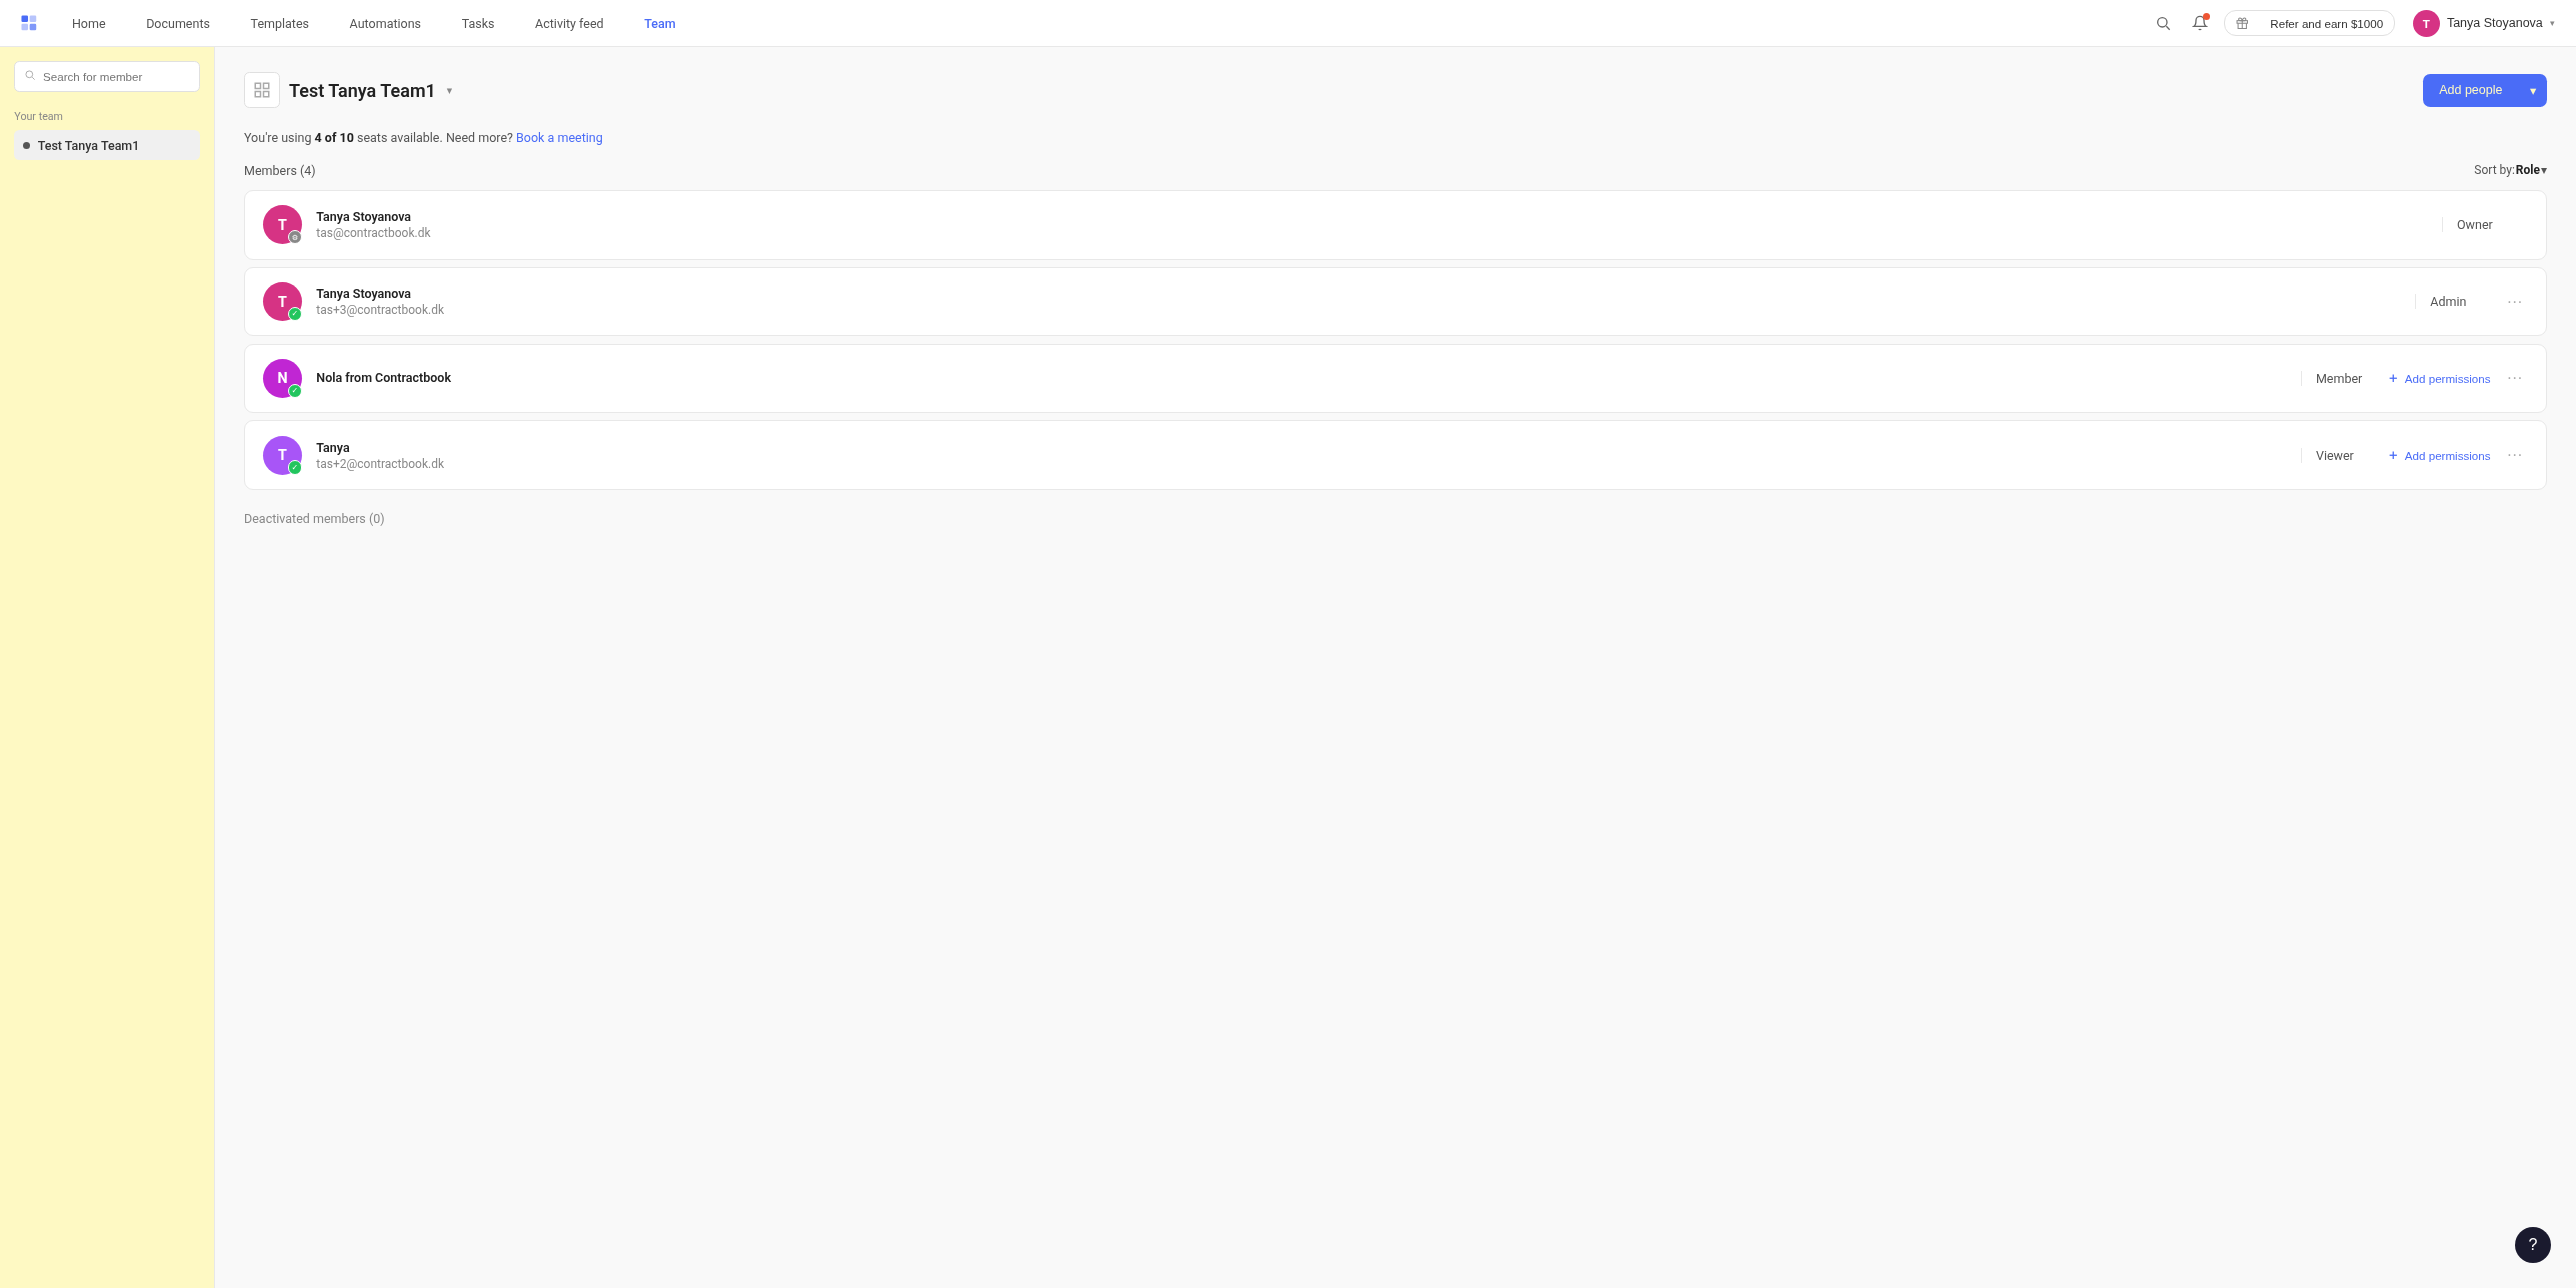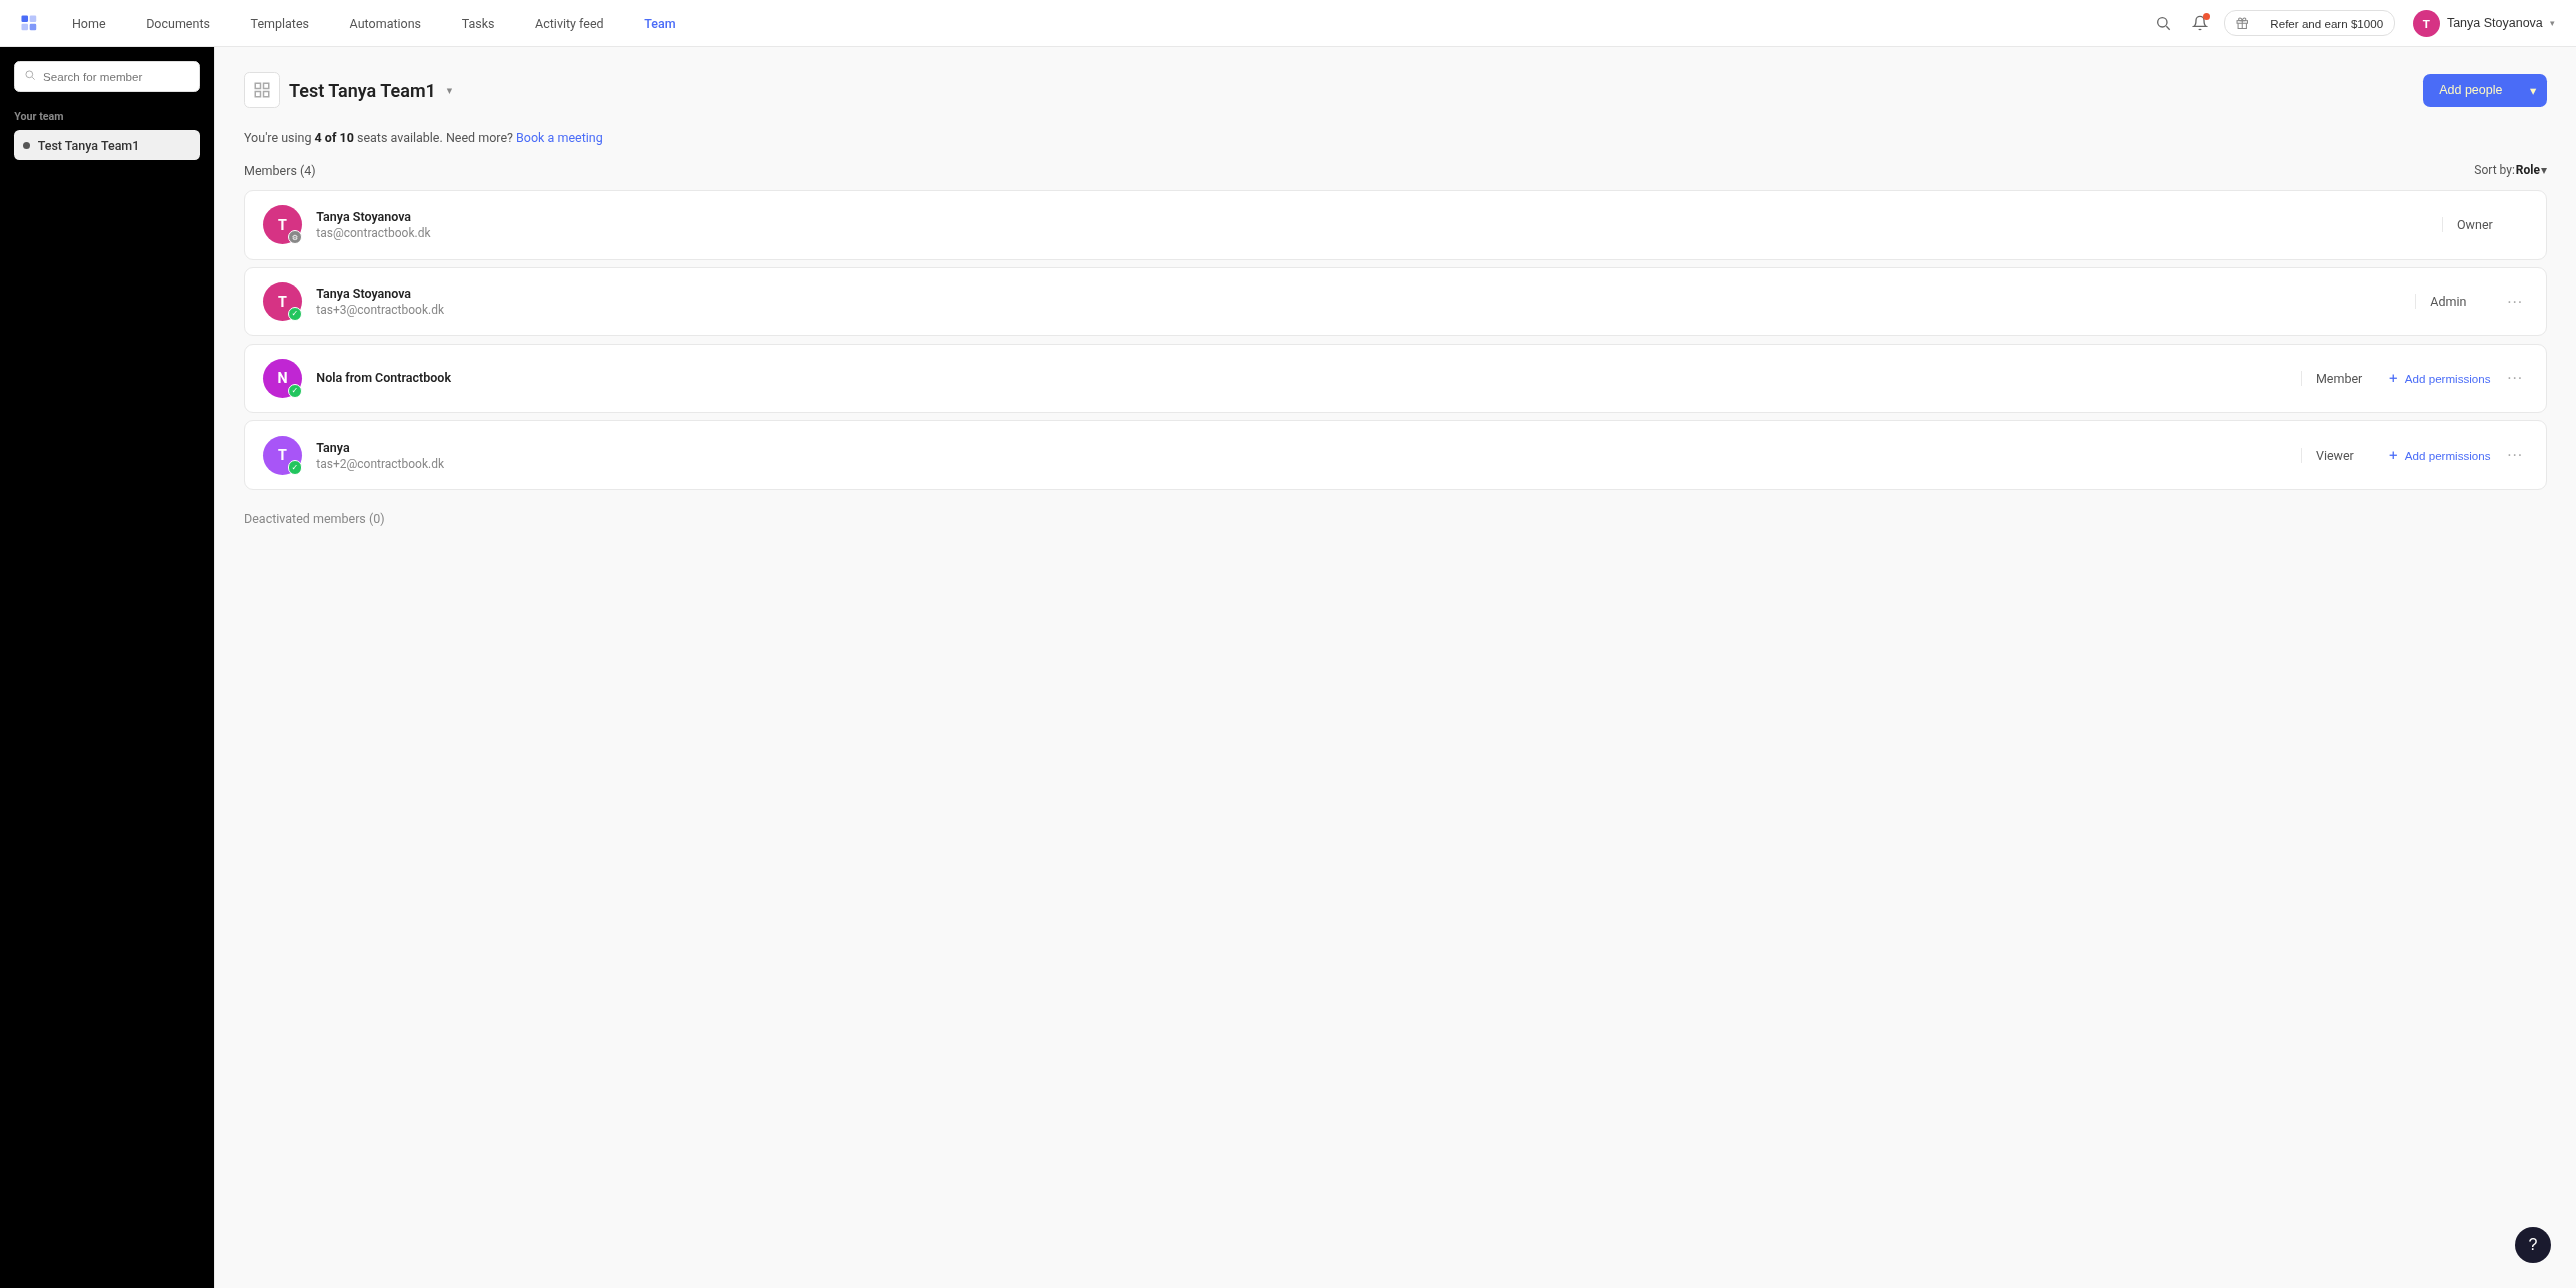--- a/index.html
+++ b/index.html
@@ -37,33 +37,33 @@
       color: #fff; font-weight: 600; font-size: 11.6px;
     }
     .user-name { font-size: 12.5px; color: #333; }
     .chevron-icon { color: #888; font-size: 9px; }
 
     
     .layout { display: flex; margin-top: 47px; min-height: calc(100vh - 47px); }
 
     
     .sidebar {
-      width: 215px; background: #000000; border-right: 0.9px solid #e8e8e8;
+      width: 215px; background: #fef9c3; border-right: 0.9px solid #e8e8e8;
       padding: 14.3px; flex-shrink: 0; min-height: calc(100vh - 47px);
     }
     .search-box {
       display: flex; align-items: center; gap: 7.2px;
       border: 0.9px solid #e0e0e0; border-radius: 5.4px;
       padding: 7.2px 9px; background: #fff; margin-bottom: 18px;
     }
     .search-box input {
       border: none; outline: none; font-size: 11.6px; color: #888; width: 100%; background: transparent;
     }
     .search-icon { color: #aaa; font-size: 11.6px; }
-    .sidebar-section-label { font-size: 10.7px; color: #888; margin-bottom: 7.2px; font-weight: bold; }
+    .sidebar-section-label { font-size: 10.7px; color: #888; margin-bottom: 7.2px; }
     .sidebar-item {
       display: flex; align-items: center; gap: 7.2px;
       padding: 7.2px 9px; border-radius: 5.4px; cursor: pointer;
       font-size: 12.5px; color: #333;
     }
     .sidebar-item.active { background: #f0f0f0; font-weight: 500; }
     .sidebar-item-dot { width: 7.2px; height: 7.2px; border-radius: 50%; background: #555; flex-shrink:0; }
 
     
     .main { flex: 1; padding: 25px 29px; background: #f9f9f9; }

